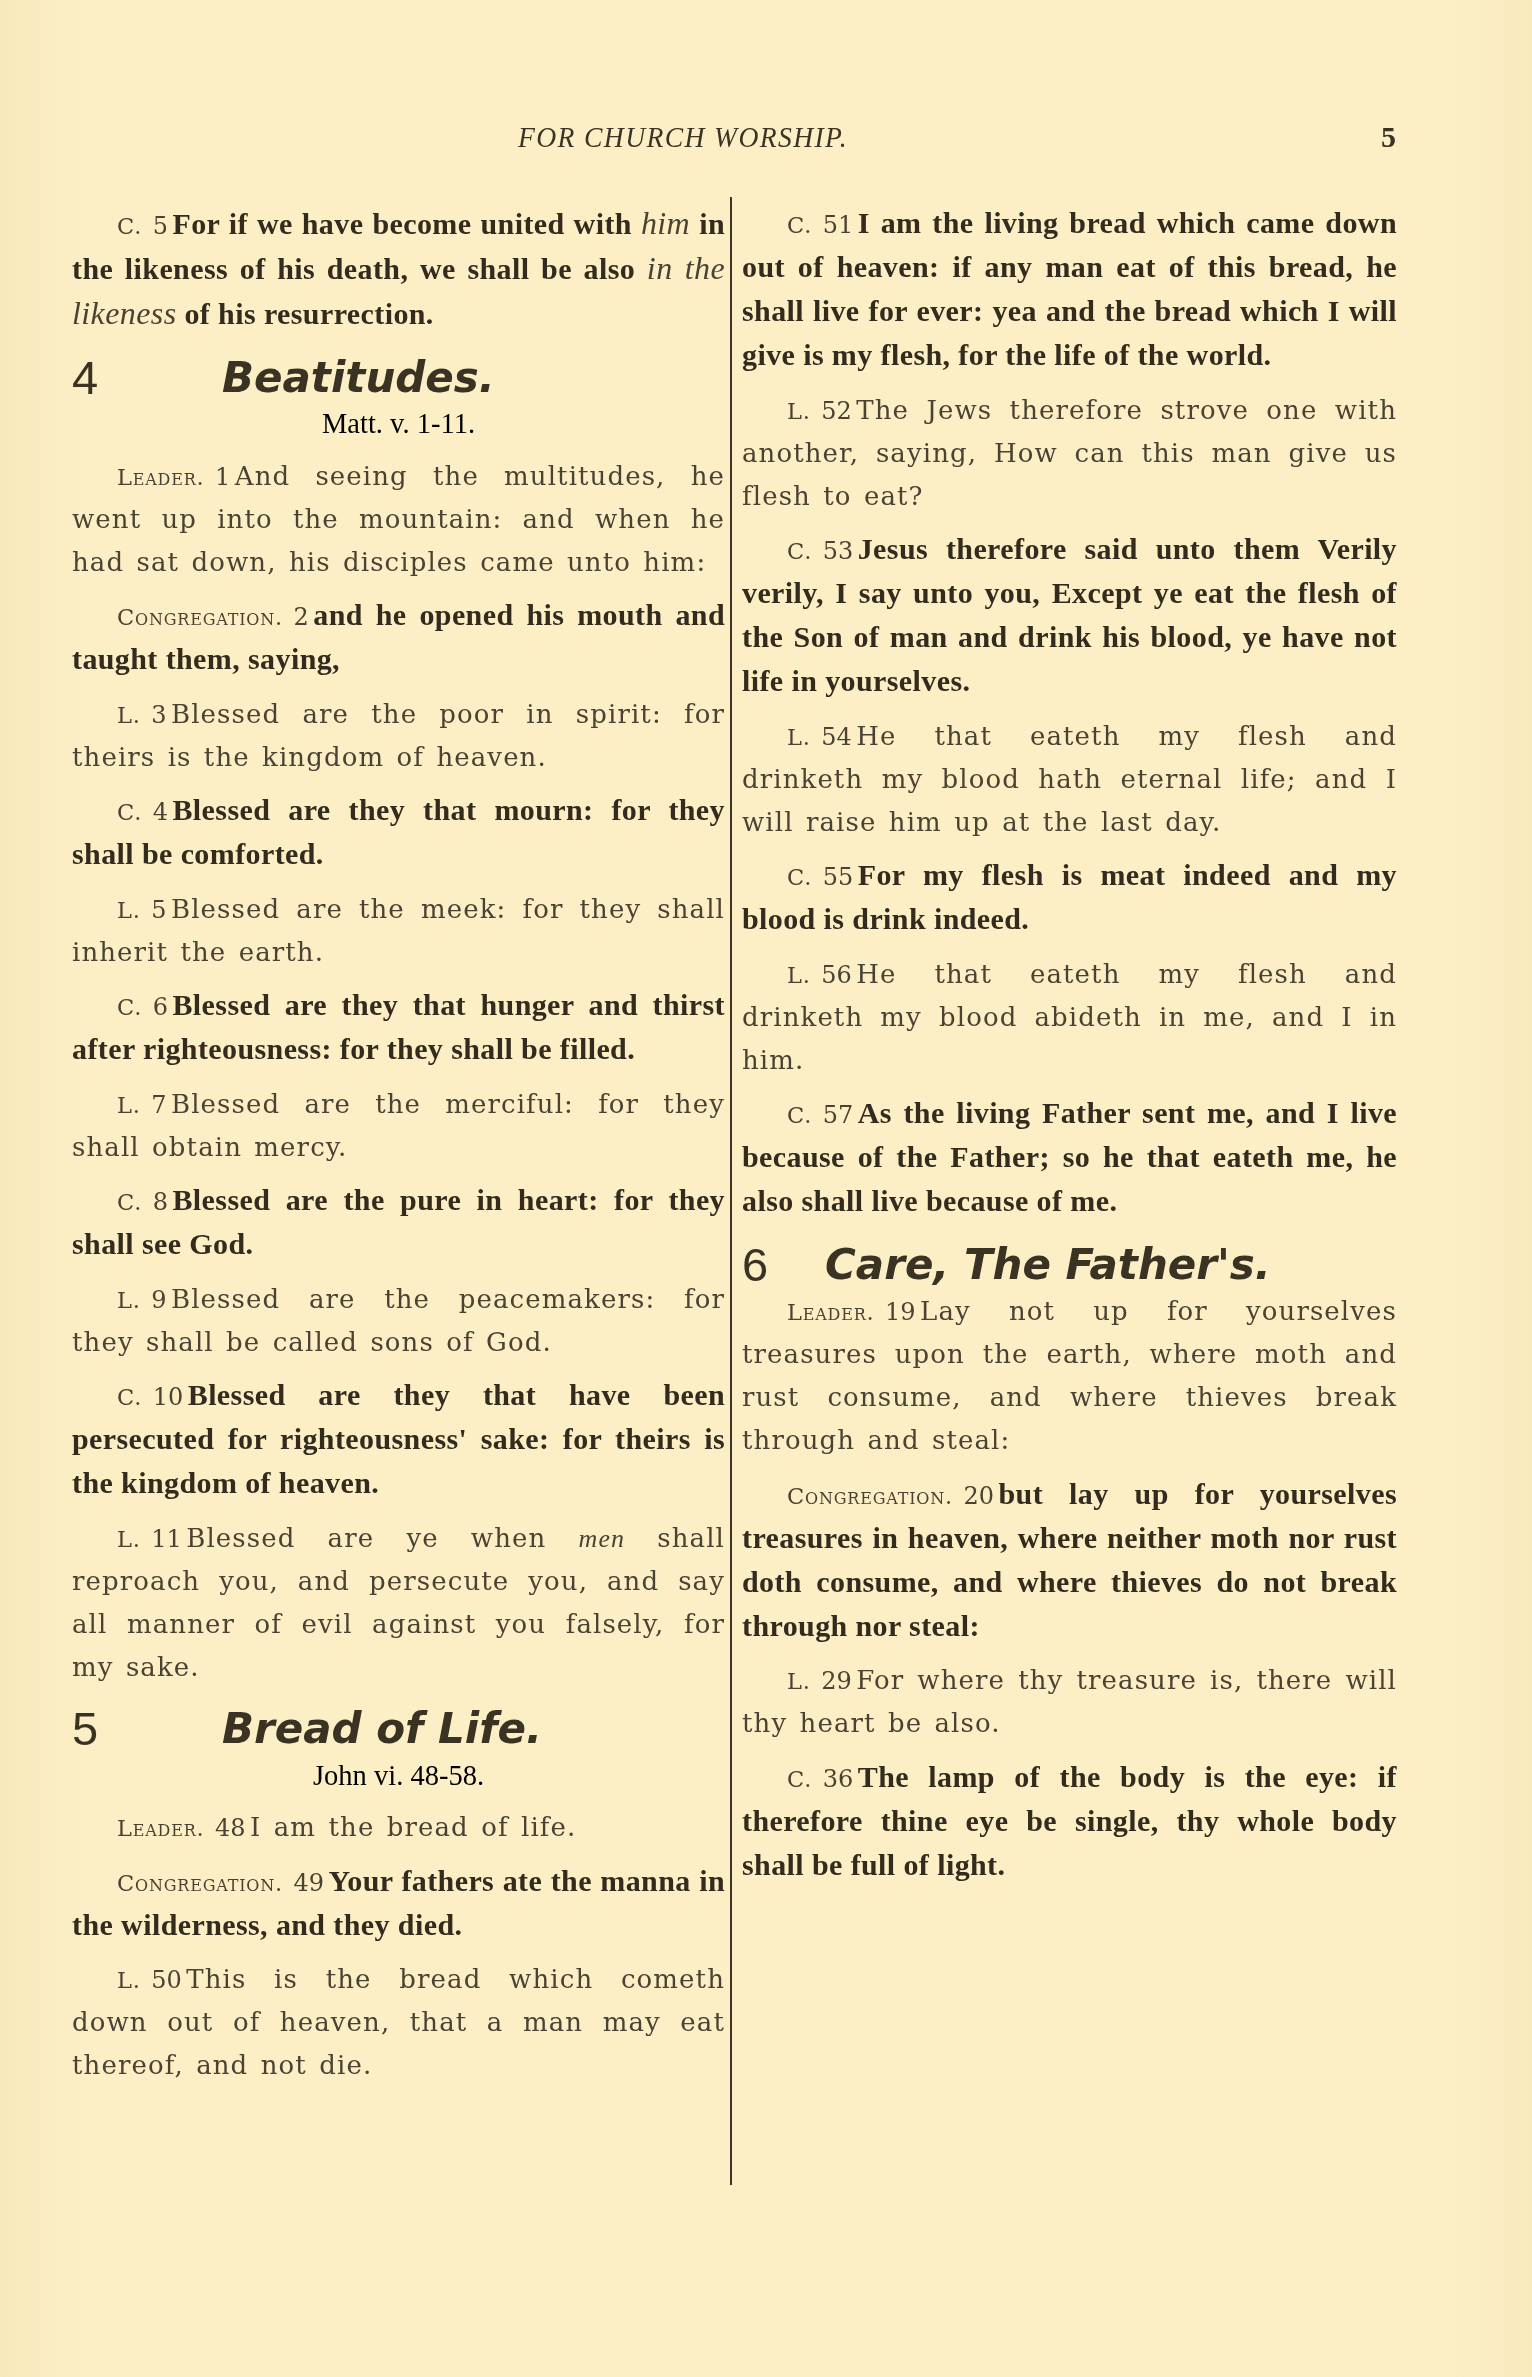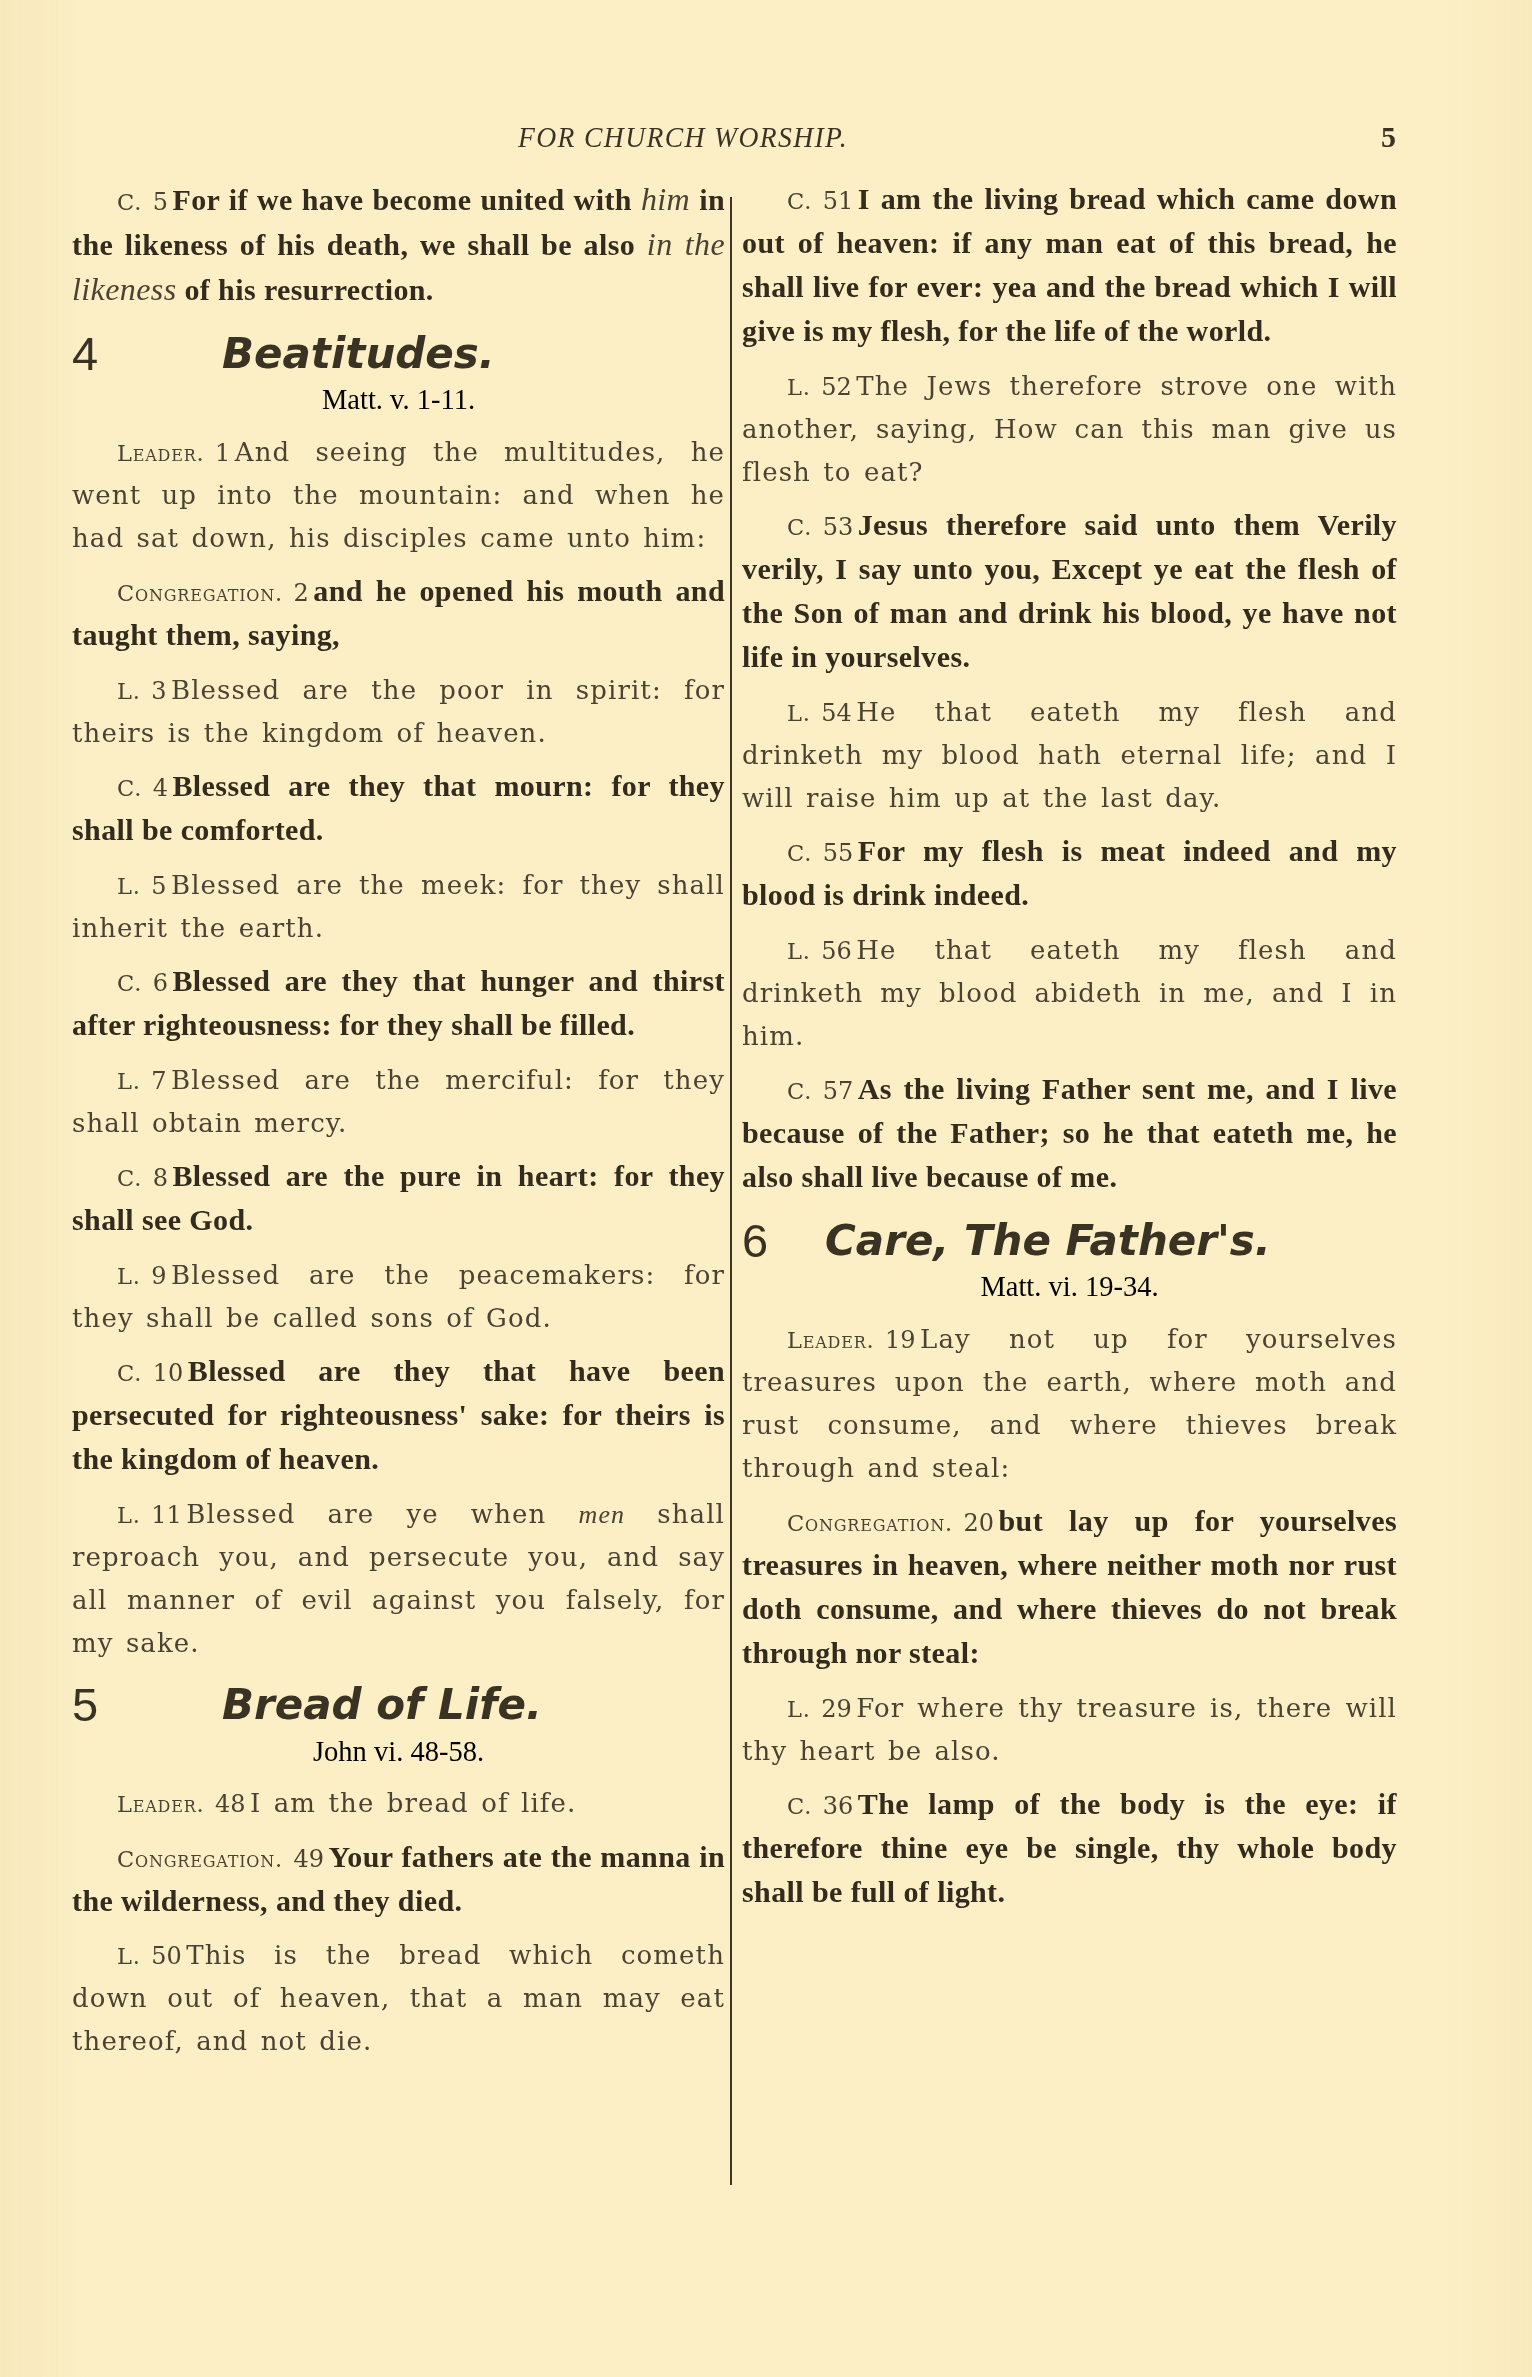--- a/index.html
+++ b/index.html
@@ -19,21 +19,21 @@
     position: absolute; left: 518px; top: 0;
     font-family: "Liberation Serif", serif; font-style: italic;
     font-size: 30px; letter-spacing: 1.5px; color: #3b3426;
     transform: scaleX(0.92); transform-origin: left;
   }
   .page-number {
     position: absolute; left: 1381px; top: 0;
     font-family: "Liberation Serif", serif; font-size: 30px; font-weight: bold; color: #3b3426;
   }
   .column {
-    position: absolute; top: 180px; width: 653px;
+    position: absolute; top: 204px; width: 653px;
     text-align: justify;
   }
   .col-left { left: 72px; }
   .col-right { left: 742px; width: 655px; }
   .column-rule {
     position: absolute; left: 730px; width: 2.3px; background: #3d3626;
   }
   .rule-a { top: 197px; height: 1952px; }
   .rule-b { top: 2046px; height: 79px; width: 1.5px; }
   .rule-c { top: 2147px; height: 38px; width: 1.5px; }
@@ -124,21 +124,20 @@
       <p class="verse indent lead"><span class="speaker">L.</span><span class="num">54</span><span class="t-reg">He that eateth my flesh and drinketh my blood hath eternal life; and I will raise him up at the last day.</span></p>
       <p class="verse indent cong"><span class="speaker">C.</span><span class="num">55</span><span class="t-bold">For my flesh is meat indeed and my blood is drink indeed.</span></p>
       <p class="verse indent lead"><span class="speaker">L.</span><span class="num">56</span><span class="t-reg">He that eateth my flesh and drinketh my blood abideth in me, and I in him.</span></p>
       <p class="verse indent cong"><span class="speaker">C.</span><span class="num">57</span><span class="t-bold">As the living Father sent me, and I live because of the Father; so he that eateth me, he also shall live because of me.</span></p>
     </div>
 
   <div class="section-heading">
     <span class="section-number">6</span>
     <span class="section-title">Care, The Father's.</span>
   </div>
-  <div class="scripture-ref">Matt. vi. 19-34.</div>
   <div class="verse-list">
       <p class="verse indent lead"><span class="speaker">Leader.</span><span class="num">19</span><span class="t-reg">Lay not up for yourselves treasures upon the earth, where moth and rust consume, and where thieves break through and steal:</span></p>
       <p class="verse indent cong"><span class="speaker">Congregation.</span><span class="num">20</span><span class="t-bold">but lay up for yourselves treasures in heaven, where neither moth nor rust doth consume, and where thieves do not break through nor steal:</span></p>
       <p class="verse indent lead"><span class="speaker">L.</span><span class="num">29</span><span class="t-reg">For where thy treasure is, there will thy heart be also.</span></p>
       <p class="verse indent cong"><span class="speaker">C.</span><span class="num">36</span><span class="t-bold">The lamp of the body is the eye: if therefore thine eye be single, thy whole body shall be full of light.</span></p>
     </div>
 </div>
 
 
 </body></html>

